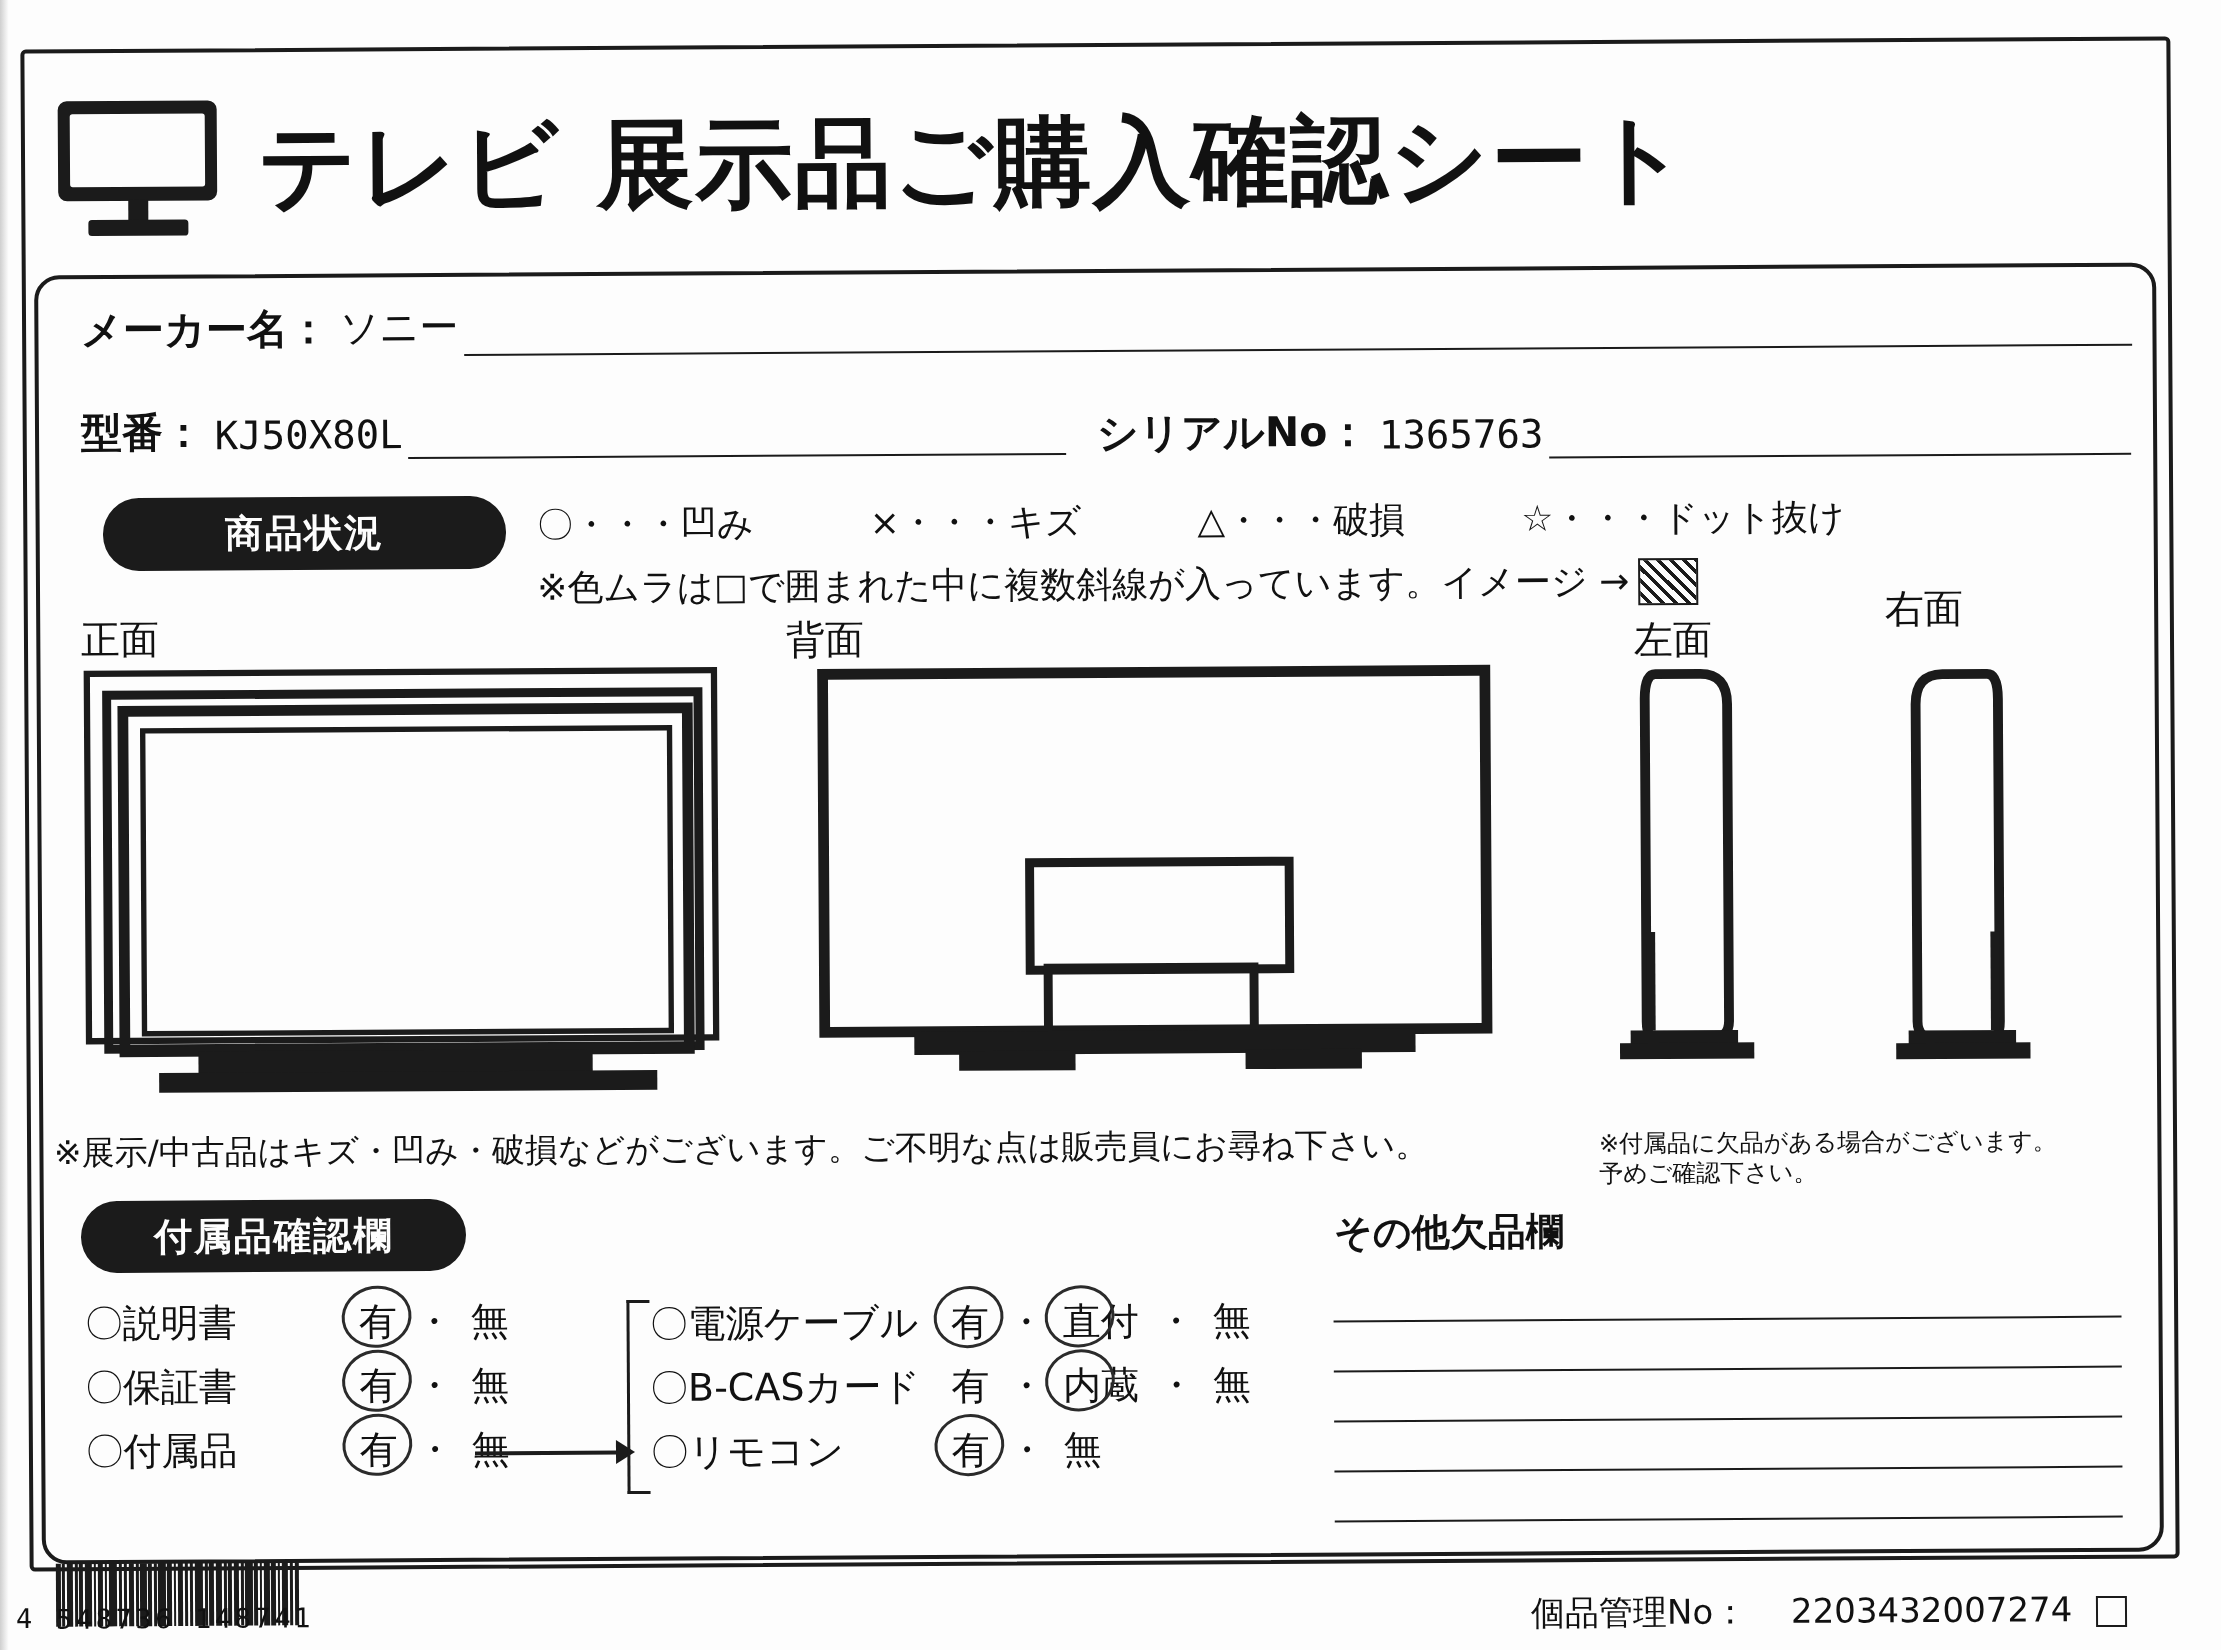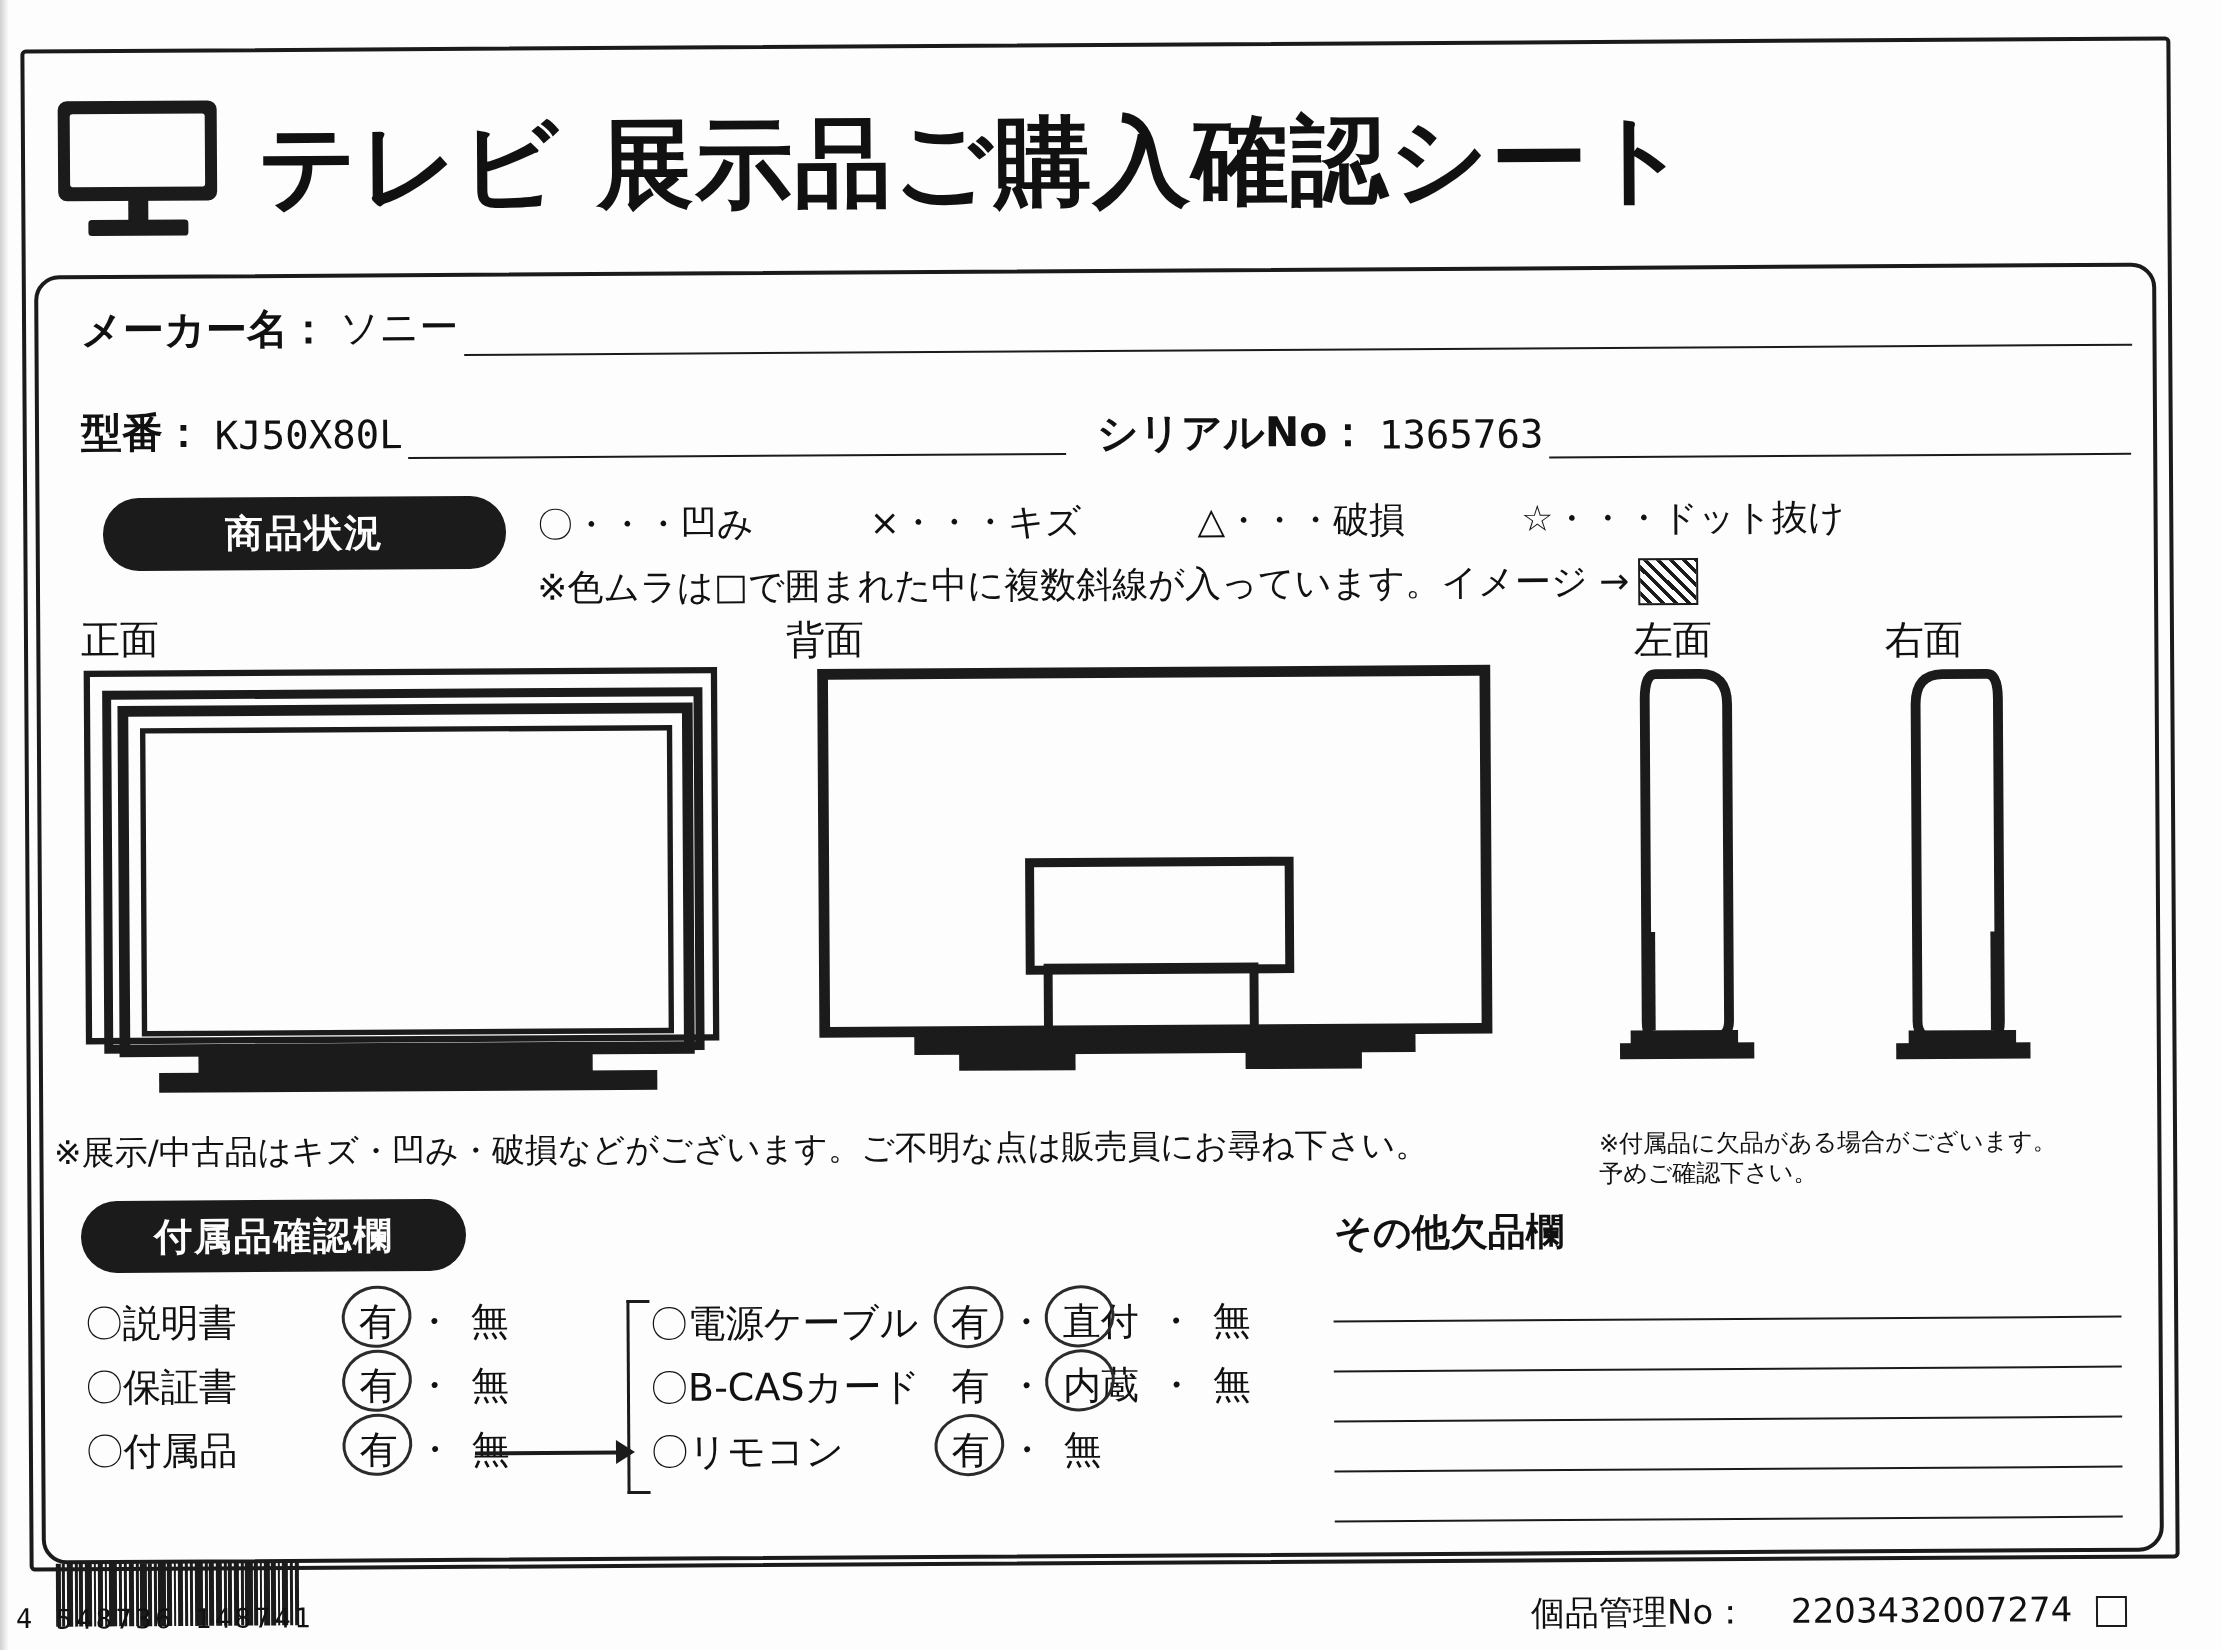--- a/index.html
+++ b/index.html
@@ -351,21 +351,21 @@
     </div>
     <div class="legend-row2">
       <span>※色ムラは□で囲まれた中に複数斜線が入っています。イメージ →</span>
       <span class="hatch-box"></span>
     </div>
   </div>
 
   <div class="view-label" style="left:81px; top:613px;">正面</div>
   <div class="view-label" style="left:786px; top:613px;">背面</div>
   <div class="view-label" style="left:1634px; top:613px;">左面</div>
-  <div class="view-label" style="left:1885px; top:613px;">右面</div>
+  <div class="view-label" style="left:1885px; top:582px;">右面</div>
 
   <div class="drawing" style="left:72px; top:663px;">
     <svg width="663" height="457" viewBox="0 0 740 510">
       <rect x="18" y="10" width="700" height="410" fill="none" stroke="#1b1b1b" stroke-width="7"></rect>
       <rect x="40" y="34" width="660" height="395" fill="none" stroke="#1b1b1b" stroke-width="10"></rect>
       <rect x="58" y="52" width="630" height="380" fill="none" stroke="#1b1b1b" stroke-width="12"></rect>
       <rect x="80" y="74" width="588" height="338" fill="#fdfdfd" stroke="#1b1b1b" stroke-width="6"></rect>
       <rect x="140" y="432" width="440" height="34" fill="#1b1b1b"></rect>
       <rect x="96" y="456" width="556" height="22" fill="#1b1b1b"></rect>
     </svg>

